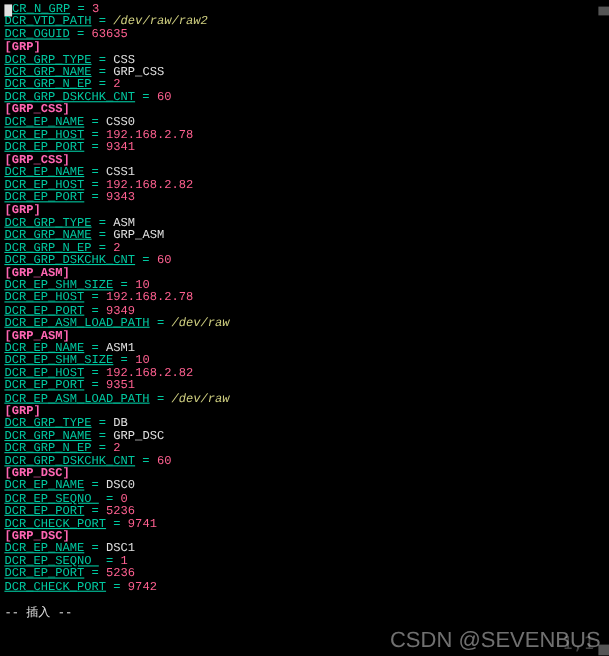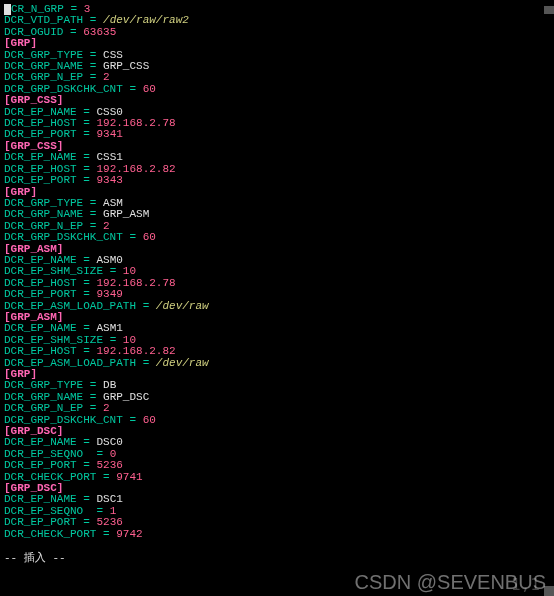--- a/index.html
+++ b/index.html
@@ -11,21 +11,21 @@
   font-size: 11px;
   line-height: 11.4px;
   overflow: hidden;
   position: relative;
 }
 .editor {
   padding: 4px 4px;
   color: #fff;
 }
 .line { white-space: pre; }
-.key { color: #00c8a0; }
+.key { color: #00c8a0; text-decoration: underline; }
 .eq { color: #00c8a0; }
 .str-yellow { color: #d0d080; font-style: italic; }
 .num { color: #ff6090; }
 .val-white { color: #e0e0e0; }
 .section { color: #ff66b3; font-weight: bold; }
 .status { color: #e0e0e0; margin-top: 13px; }
 .cursor { display: inline-block; width: 7px; height: 11px; background: #e0e0e0; vertical-align: text-bottom; }
 .watermark {
   position: absolute;
   right: 8px;
@@ -90,29 +90,29 @@
       <div class="line"><span class="section">[GRP_CSS]</span></div>
       <div class="line"><span class="key">DCR_EP_NAME</span><span class="eq"> = </span><span class="val-white">CSS1</span></div>
       <div class="line"><span class="key">DCR_EP_HOST</span><span class="eq"> = </span><span class="num">192.168.2.82</span></div>
       <div class="line"><span class="key">DCR_EP_PORT</span><span class="eq"> = </span><span class="num">9343</span></div>
       <div class="line"><span class="section">[GRP]</span></div>
       <div class="line"><span class="key">DCR_GRP_TYPE</span><span class="eq"> = </span><span class="val-white">ASM</span></div>
       <div class="line"><span class="key">DCR_GRP_NAME</span><span class="eq"> = </span><span class="val-white">GRP_ASM</span></div>
       <div class="line"><span class="key">DCR_GRP_N_EP</span><span class="eq"> = </span><span class="num">2</span></div>
       <div class="line"><span class="key">DCR_GRP_DSKCHK_CNT</span><span class="eq"> = </span><span class="num">60</span></div>
       <div class="line"><span class="section">[GRP_ASM]</span></div>
-      <div class="line"><span class="key">DCR_EP_NAME</span><span class="eq"> = </span><span class="val-white">ASM0</span></div>
       <div class="line"><span class="key">DCR_EP_SHM_SIZE</span><span class="eq"> = </span><span class="num">10</span></div>
       <div class="line"><span class="key">DCR_EP_HOST</span><span class="eq"> = </span><span class="num">192.168.2.78</span></div>
       <div class="line"><span class="key">DCR_EP_PORT</span><span class="eq"> = </span><span class="num">9349</span></div>
       <div class="line"><span class="key">DCR_EP_ASM_LOAD_PATH</span><span class="eq"> = </span><span class="str-yellow">/dev/raw</span></div>
       <div class="line"><span class="section">[GRP_ASM]</span></div>
       <div class="line"><span class="key">DCR_EP_NAME</span><span class="eq"> = </span><span class="val-white">ASM1</span></div>
       <div class="line"><span class="key">DCR_EP_SHM_SIZE</span><span class="eq"> = </span><span class="num">10</span></div>
       <div class="line"><span class="key">DCR_EP_HOST</span><span class="eq"> = </span><span class="num">192.168.2.82</span></div>
+      <div class="line"><span class="key">DCR_EP_PORT</span><span class="eq"> = </span><span class="num">9351</span></div>
       <div class="line"><span class="key">DCR_EP_ASM_LOAD_PATH</span><span class="eq"> = </span><span class="str-yellow">/dev/raw</span></div>
       <div class="line"><span class="section">[GRP]</span></div>
       <div class="line"><span class="key">DCR_GRP_TYPE</span><span class="eq"> = </span><span class="val-white">DB</span></div>
       <div class="line"><span class="key">DCR_GRP_NAME</span><span class="eq"> = </span><span class="val-white">GRP_DSC</span></div>
       <div class="line"><span class="key">DCR_GRP_N_EP</span><span class="eq"> = </span><span class="num">2</span></div>
       <div class="line"><span class="key">DCR_GRP_DSKCHK_CNT</span><span class="eq"> = </span><span class="num">60</span></div>
       <div class="line"><span class="section">[GRP_DSC]</span></div>
       <div class="line"><span class="key">DCR_EP_NAME</span><span class="eq"> = </span><span class="val-white">DSC0</span></div>
       <div class="line"><span class="key">DCR_EP_SEQNO </span><span class="eq"> = </span><span class="num">0</span></div>
       <div class="line"><span class="key">DCR_EP_PORT</span><span class="eq"> = </span><span class="num">5236</span></div>

